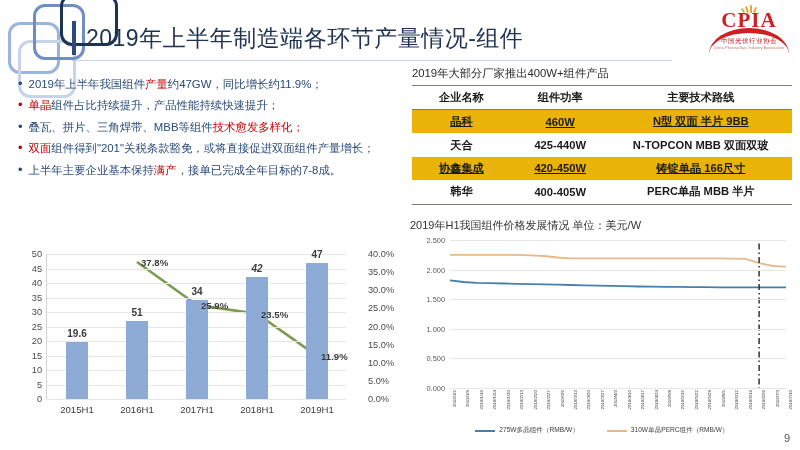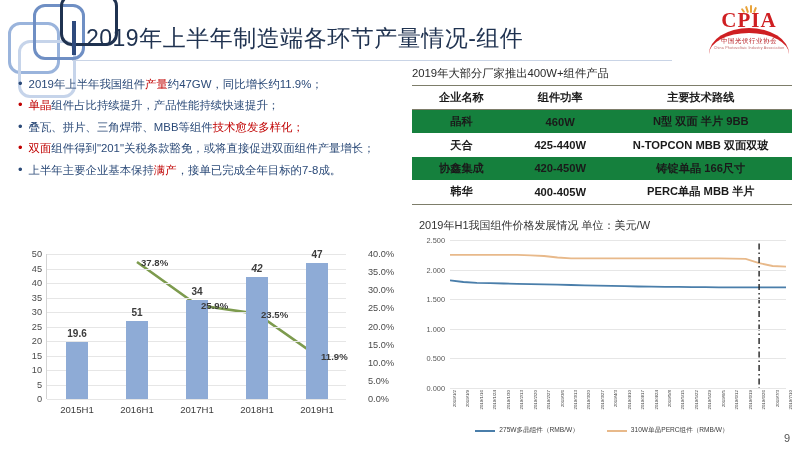--- a/index.html
+++ b/index.html
@@ -49,21 +49,21 @@
   .bullet .txt { flex:1; }
   .hl { color:#c00000; }
 
   
   .table-wrap { position:absolute; left: 412px; top: 66px; width: 380px; }
   .table-cap { font-size: 11.3px; color:#2b2b2b; margin-bottom: 4px; }
   table.spec { width: 100%; border-collapse: collapse; font-size: 11.2px; }
   table.spec th { font-weight: bold; color:#1a1a1a; padding: 4px 2px; text-align:center;
                   border-bottom: 1.4px solid #7d7d6a; border-top: 1.4px solid #7d7d6a; background:#fff; }
   table.spec td { padding: 4.2px 2px; text-align:center; font-weight: bold; color:#1a1a1a; }
-  table.spec tr.alt td { background:#15803d; }
+  table.spec tr.alt td { background:#eab308;text-decoration:underline; }
   table.spec tr:last-child td { border-bottom: 1.4px solid #7d7d6a; }
   .col-a { width: 26%; } .col-b { width: 26%; } .col-c { width: 48%; }
 
   
   .bar-chart { position:absolute; left: 10px; top: 232px; width: 388px; height: 212px; }
   .bc-title { font-size: 11px; color:#333; margin-left: 14px; }
   .bc-plot { position:absolute; left: 36px; top: 22px; width: 300px; height: 145px;
              border-left: 1px solid #d4d4d4; }
   .gridline { position:absolute; left:0; width:100%; height:1px; background:#e6e6e6; }
   .ax-l { position:absolute; right: 100%; margin-right: 5px; transform: translateY(-50%);
@@ -73,21 +73,21 @@
   .bar { position:absolute; bottom:0; width: 22px; background:#8eabd6; }
   .bar-lbl { position:absolute; transform: translate(-50%, -100%); font-size: 10px;
              font-weight:bold; color:#3c3c3c; white-space:nowrap; }
   .cat-lbl { position:absolute; top: 150px; transform: translateX(-50%); font-size: 9.6px;
              color:#3c3c3c; white-space:nowrap; }
   .pct-lbl { position:absolute; font-size: 9.6px; font-weight:bold; color:#3c3c3c; white-space:nowrap; }
   .bc-svg { position:absolute; left:0; top:0; width: 300px; height: 145px; overflow:visible; }
 
   
   .line-chart { position:absolute; left: 408px; top: 218px; width: 388px; height: 226px; }
-  .lc-title { font-size: 11px; color:#333; margin-left: 11px; }
+  .lc-title { font-size: 11px; color:#333; margin-left: 2px; }
   .lc-plot { position:absolute; left: 42px; top: 22px; width: 336px; height: 148px; }
   .lc-yl { position:absolute; right: 100%; margin-right: 5px; transform: translateY(-50%);
            font-size: 7.4px; color:#595959; }
   .lc-svg { position:absolute; left:0; top:0; width: 336px; height: 148px; }
   .xticks { position:absolute; left: 42px; top: 172px; width: 336px; height: 48px; }
   .xt { position:absolute; top:0; font-size: 4.4px; color:#3c3c3c;
         transform-origin: left top; transform: rotate(-90deg) translate(-100%, 0);
         white-space:nowrap; }
   .legend { position:absolute; left: 0; top: 208px; width: 388px; display:flex;
             justify-content:center; gap: 28px; font-size: 6.6px; color:#3c3c3c; }

